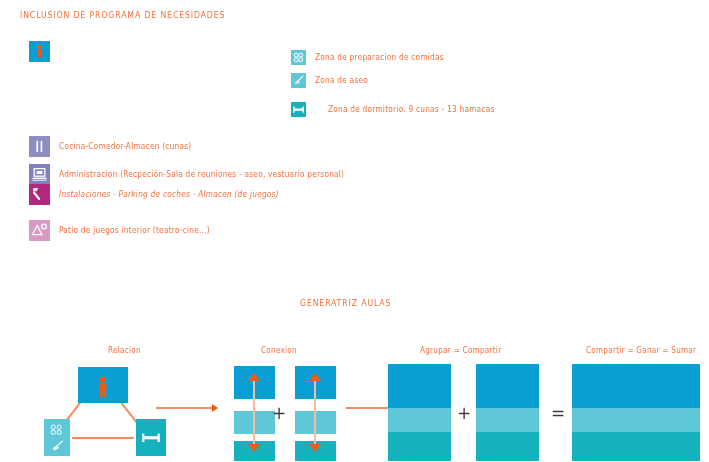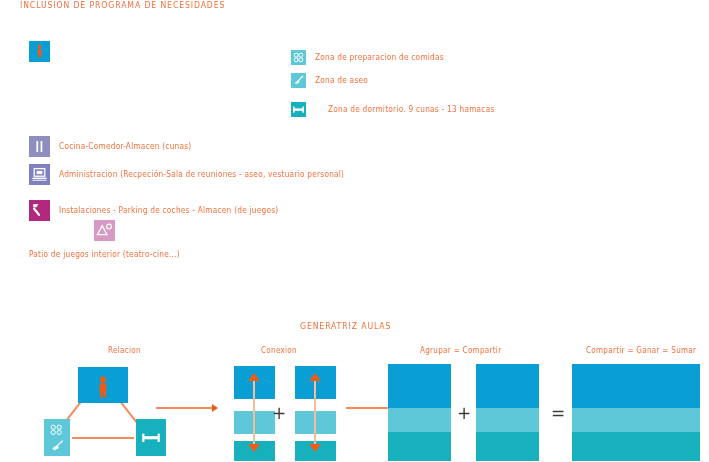--- a/index.html
+++ b/index.html
@@ -72,21 +72,21 @@
     border-bottom:4px solid transparent;
     border-left:6px solid #ee5b14;
   }
   .conn{position:absolute;background:#f68b5c;transform-origin:0 50%;height:1.6px;}
 </style>
 </head>
 <body>
 
 <div class="page">
 
-  <div class="ttl" style="left:20px;top:0;text-align:right;">INCLUSION DE PROGRAMA DE NECESIDADES</div>
+  <div class="ttl" style="left:20px;top:10px;text-align:right;">INCLUSION DE PROGRAMA DE NECESIDADES</div>
 
   <div class="row" style="left:29px;top:41px;">
     <span class="icon-sq" style="background:#0a9fd4;">
       <svg viewBox="0 0 21 21">
         <rect x="0" y="0" width="21" height="21" fill="#0a9fd4"></rect>
         <circle cx="10.5" cy="5.6" r="1.8" fill="#ee5b14"></circle>
         <rect x="8.6" y="7.7" width="3.8" height="5.6" rx="1.1" fill="#ee5b14"></rect>
         <rect x="8.8" y="12.8" width="1.4" height="3.6" fill="#ee5b14"></rect>
         <rect x="10.8" y="12.8" width="1.4" height="3.6" fill="#ee5b14"></rect>
       </svg>
@@ -149,45 +149,45 @@
         <rect x="0" y="0" width="21" height="21" fill="#7f80bf"></rect>
         <rect x="5.2" y="4.6" width="10.6" height="7.6" fill="none" stroke="#ffffff" stroke-width="1.3"></rect>
         <rect x="7.6" y="6.9" width="5.8" height="3.2" fill="#ffffff"></rect>
         <rect x="3.4" y="13.6" width="14.2" height="1.5" fill="#ffffff"></rect>
         <rect x="3.4" y="15.8" width="14.2" height="1.1" fill="#ffffff" opacity=".75"></rect>
       </svg>
     </span>
     <span class="body-txt">Administracion (Recpeción-Sala de reuniones - aseo, vestuario personal)</span>
   </div>
 
-  <div class="row" style="left:29px;top:200px;">
+  <div class="row" style="left:29px;top:184px;font-style:italic;">
     <span class="icon-sq" style="background:#b0297e;">
       <svg viewBox="0 0 21 21">
         <rect x="0" y="0" width="21" height="21" fill="#b0297e"></rect>
         <path d="M4.6 4.0 L9.4 4.2 L7.2 7.6 L3.8 6.6 Z" fill="#ffffff"></path>
         <rect x="6.4" y="6.6" width="2.3" height="10.2" rx="1" fill="#ffffff" transform="rotate(-38 7.5 11.7)"></rect>
         <path d="M6.0 8.4 L15.0 15.4" stroke="#b0297e" stroke-width=".6" opacity=".55"></path>
       </svg>
     </span>
     <span class="body-txt">Instalaciones - Parking de coches - Almacen (de juegos)</span>
   </div>
 
-  <div class="row" style="left:29px;top:220px;flex-direction:column;">
+  <div class="row" style="left:29px;top:220px;">
     <span class="icon-sq" style="background:#d79ac4;">
       <svg viewBox="0 0 21 21">
         <rect x="0" y="0" width="21" height="21" fill="#d79ac4"></rect>
         <path d="M8.2 5.6 L13.0 14.6 L3.4 14.6 Z" fill="none" stroke="#ffffff" stroke-width="1.2"></path>
         <circle cx="15.0" cy="6.6" r="2.4" fill="none" stroke="#ffffff" stroke-width="1.2"></circle>
       </svg>
     </span>
     <span class="body-txt">Patio de juegos interior (teatro-cine...)</span>
   </div>
 
 
-  <div class="ttl" style="left:300px;top:298px;margin-top:23px;">GENERATRIZ AULAS</div>
+  <div class="ttl" style="left:300px;top:298px;">GENERATRIZ AULAS</div>
 
   <div class="dg-label" style="left:84px;top:346px;padding-left:24px;">Relacion</div>
   <div class="dg-label" style="left:261px;top:346px;">Conexion</div>
   <div class="dg-label" style="left:420px;top:346px;">Agrupar = Compartir</div>
   <div class="dg-label" style="left:586px;top:346px;">Compartir = Ganar = Sumar</div>
 
   <div class="conn" style="left:82px;top:400px;width:46px;transform:rotate(128deg);"></div>
   <div class="conn" style="left:120px;top:400px;width:46px;transform:rotate(52deg);"></div>
   <div class="conn" style="left:72px;top:437px;width:62px;"></div>
 

